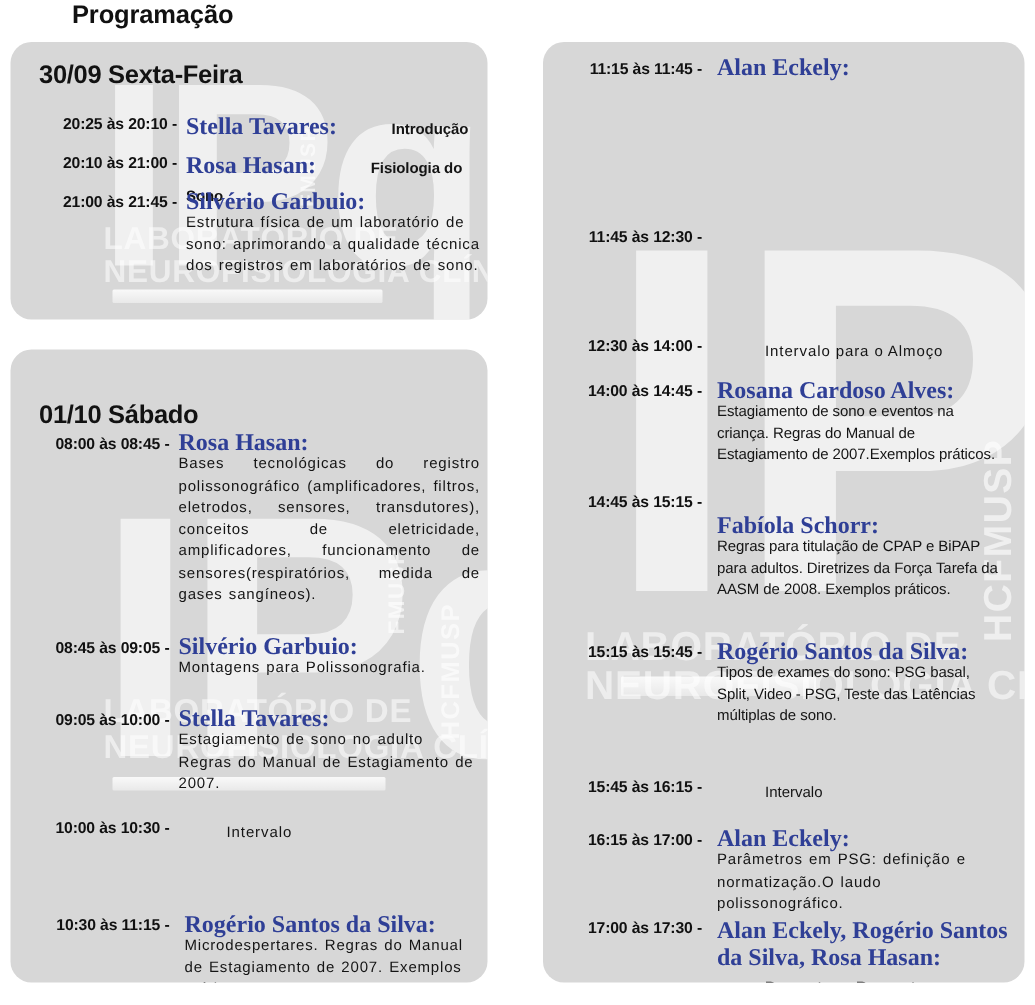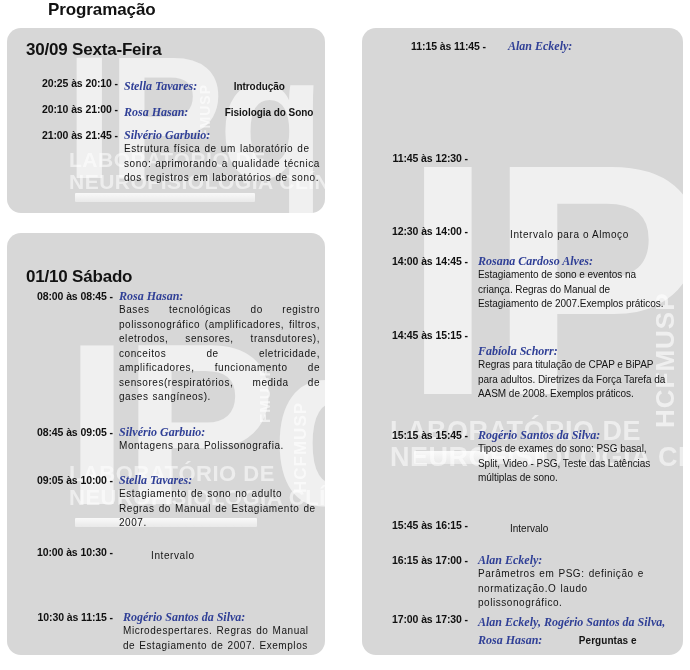--- a/index.html
+++ b/index.html
@@ -100,23 +100,22 @@
     line-height:14px;
     text-align:right;
   }
   .row .body{
     flex:1 1 auto;
     min-width:0;
   }
   .row .speaker{
     display:block;
     font-family:"Liberation Serif", serif;
-    font-style:italic;
-    font-weight:bold;
-    font-size:12px;
+    font-weight:bold;
+    font-size:16px;
     color:#2f3f96;
     line-height:14px;
     letter-spacing:0;
   }
   .row .desc{
     display:block;
     font-size:10px;
     color:#141414;
     line-height:14.5px;
     letter-spacing:0.05px;
@@ -233,21 +232,21 @@
   <div class="panel" id="panel-saturday-cont">
     <div class="wm">
       <div class="wm-ipq" style="left:40px;top:120px;font-size:330px;">IPq</div>
       <div class="wm-bar" style="left:52px;top:423px;width:130px;height:13px;"></div>
       <div class="wm-line" style="left:28px;top:388px;font-size:27px;">LABORATÓRIO DE</div>
       <div class="wm-line" style="left:28px;top:414px;font-size:27px;">NEUROFISIOLOGIA CLÍNICA</div>
       <div class="wm-vert" style="left:288px;top:400px;font-size:26px;">HCFMUSP</div>
     </div>
 
     <div class="sched">
-      <div class="row" style="left:36px;top:11px;width:290px;gap:12px;">
+      <div class="row" style="left:18px;top:11px;width:290px;">
         <span class="time" style="width:88px;">11:15 às 11:45 -</span>
         <span class="body" style="margin-left:10px;">
           <span class="speaker">Alan Eckely:</span>
         </span>
       </div>
 
       <div class="row" style="left:18px;top:123px;width:290px;gap:20px;">
         <span class="time" style="width:88px;">11:45 às 12:30 -</span>
       </div>
 

